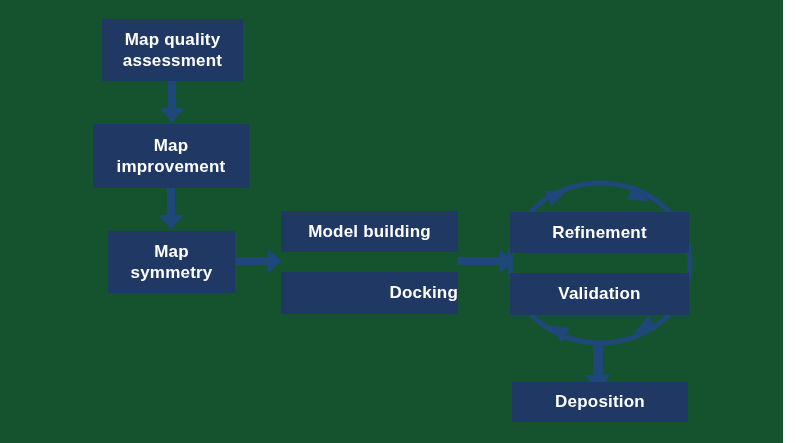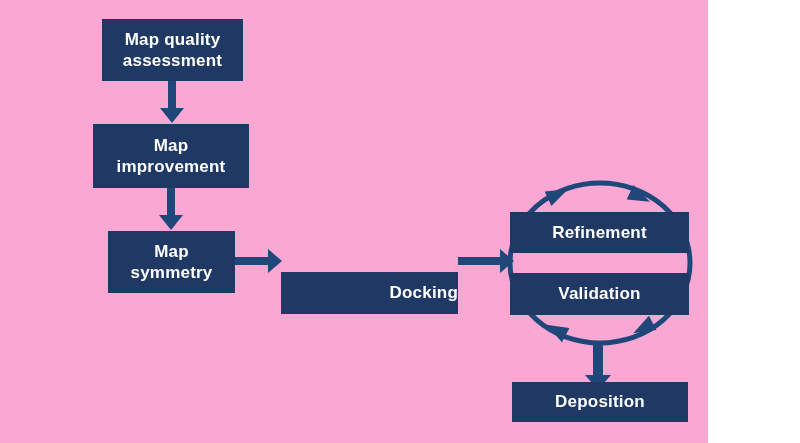--- a/index.html
+++ b/index.html
@@ -3,23 +3,23 @@
 <meta charset="utf-8">
 <style>
   html, body {
     margin: 0;
     padding: 0;
     background: #ffffff;
     font-family: "Liberation Sans", sans-serif;
   }
   .canvas {
     position: relative;
-    width: 708px;
+    width: 783px;
     height: 443px;
-    background: #f9a8d4;
+    background: #14532d;
     overflow: hidden;
   }
   .layer {
     position: absolute;
     left: 0;
     top: 0;
   }
   .node {
     position: absolute;
     background: #1f3864;
@@ -73,20 +73,23 @@
   <div class="node" style="left:93px; top:124px; width:156px; height:64px;">
     <span class="node-label">Map
 improvement</span>
   </div>
 
   <div class="node" style="left:108px; top:231px; width:127px; height:62px;">
     <span class="node-label">Map
 symmetry</span>
   </div>
 
+  <div class="node" style="left:281px; top:211px; width:177px; height:41px;">
+    <span class="node-label">Model building</span>
+  </div>
 
   <div class="node" style="left:281px; top:272px; width:177px; height:42px;justify-content:flex-end;">
     <span class="node-label">Docking</span>
   </div>
 
   <div class="node" style="left:510px; top:212px; width:179px; height:41px;text-align:center;">
     <span class="node-label">Refinement</span>
   </div>
 
   <div class="node" style="left:510px; top:273px; width:179px; height:42px;">

